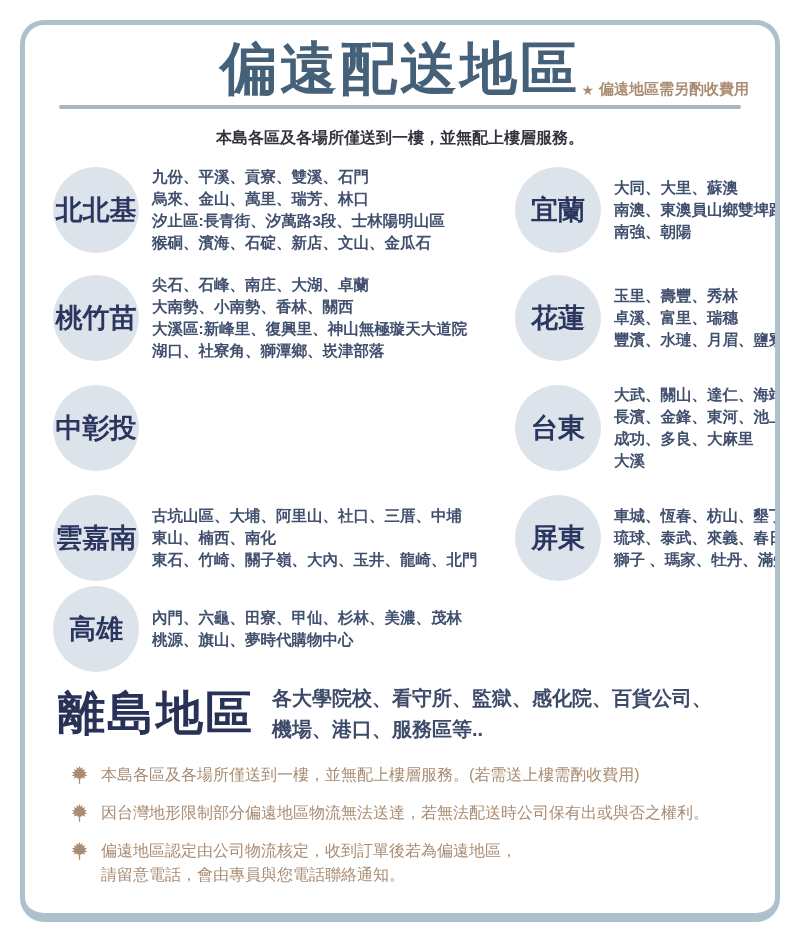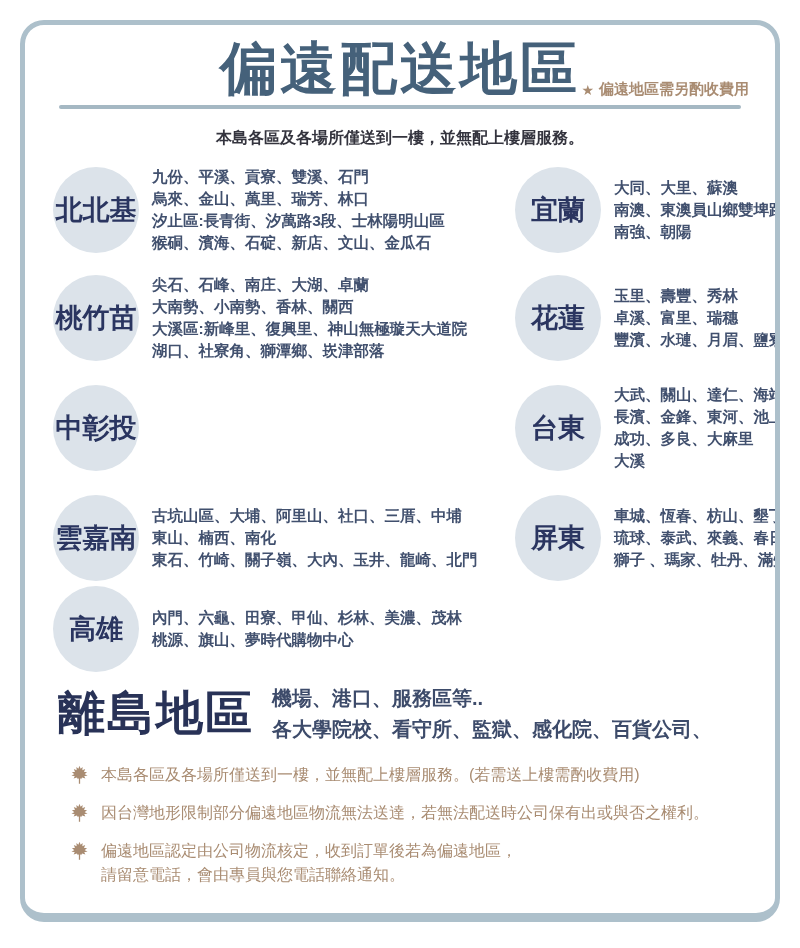--- a/index.html
+++ b/index.html
@@ -162,22 +162,22 @@
           <div>車城、恆春、枋山、墾丁</div>
           <div>琉球、泰武、來義、春日</div>
           <div>獅子 、瑪家、牡丹、滿州</div>
         </div>
       </div>
     </div>
 
   <section class="islands">
     <h2 class="islands-title">離島地區</h2>
     <div class="islands-desc">
+      <div>各大學院校、看守所、監獄、感化院、百貨公司、</div>
       <div>機場、港口、服務區等..</div>
-      <div>各大學院校、看守所、監獄、感化院、百貨公司、</div>
     </div>
   </section>
 
   <div class="notes" id="notes">
       <div class="note-row">
         <span class="note-icon"><svg width="17" height="20" viewBox="0 0 24 26" aria-hidden="true">
             <path fill="currentColor" d="M12 0L13.6 4.2 16.4 1.8 16 6.2 20 4.6 18.4 8.6 22.6 8.8 19.4 11.8 23.4 13.6 18.6 14.6 20.4 18 15.6 16.6 14.2 19 12.9 17.2 12.9 25.5 11.1 25.5 11.1 17.2 9.8 19 8.4 16.6 3.6 18 5.4 14.6 0.6 13.6 4.6 11.8 1.4 8.8 5.6 8.6 4 4.6 8 6.2 7.6 1.8 10.4 4.2Z"></path>
           </svg></span>
         <div class="note-text">
           <div>本島各區及各場所僅送到一樓，並無配上樓層服務。(若需送上樓需酌收費用)</div>

